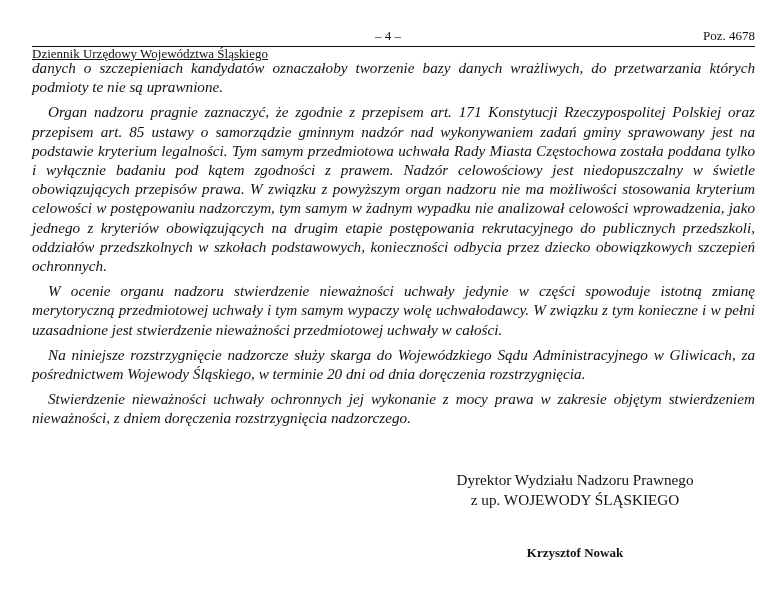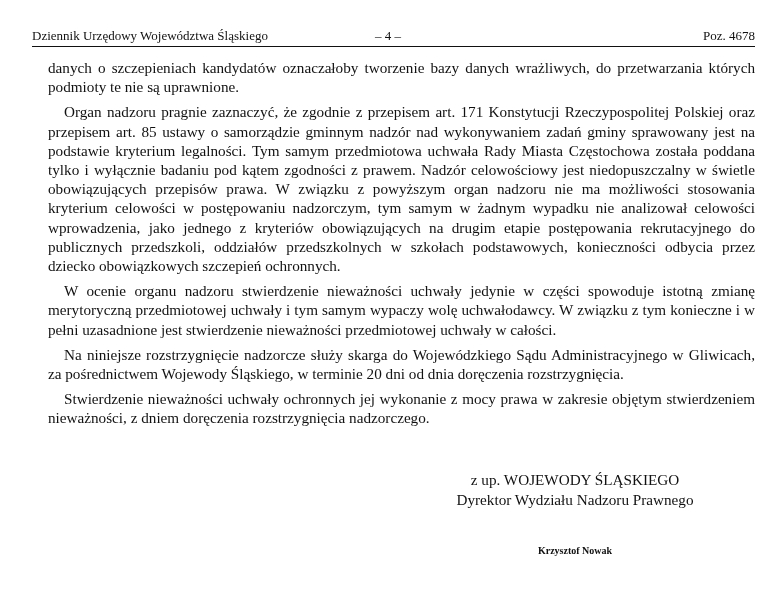--- a/index.html
+++ b/index.html
@@ -1,45 +1,45 @@
 <!DOCTYPE html>
 <html><head>
 <meta charset="utf-8">
 <style>
   html, body { margin: 0; padding: 0; background: #ffffff; }
   body { width: 784px; height: 591px; position: relative; overflow: hidden;
          font-family: "Liberation Serif", "DejaVu Serif", serif; color: #111; }
   .header { position: absolute; left: 32px; top: 26px; width: 723px; height: 20px;
             border-bottom: 1.5px solid #111; font-size: 13px; }
-  .header .left { position: absolute; left: 0; top: 2px; }
+  .header .left { position: absolute; left: 0; top: 20px; text-decoration: underline; }
   .header .center { position: absolute; left: 343px; top: 2px; }
   .header .right { position: absolute; right: 0; top: 2px; }
   .body { position: absolute; left: 32px; top: 58px; width: 723px; font-size: 15.2px;
           line-height: 19.2px; text-align: justify; }
-  .body p { margin: 0 0 6px 16px; text-indent: 0; }
+  .body p { margin: 0 0 6px 0; text-indent: 0; font-style: italic; }
   .body p.ind { text-indent: 16px; }
   .sig { position: absolute; left: 420px; width: 310px; text-align: center; font-size: 15.2px; line-height: 19.5px; }
   .sig1 { top: 470px; }
   .sig-name { position: absolute; left: 420px; width: 310px; top: 545px; text-align: center;
-              font-size: 10px; font-weight: bold; }
+              font-size: 13px; font-weight: bold; }
 </style>
 </head>
 <body>
 
 <div class="header">
   <span class="left">Dziennik Urzędowy Województwa Śląskiego</span>
   <span class="center">– 4 –</span>
   <span class="right">Poz. 4678</span>
 </div>
 
 <div class="body">
   <p>danych o szczepieniach kandydatów oznaczałoby tworzenie bazy danych wrażliwych, do przetwarzania których podmioty te nie są uprawnione.</p>
   <p class="ind">Organ nadzoru pragnie zaznaczyć, że zgodnie z przepisem art. 171 Konstytucji Rzeczypospolitej Polskiej oraz przepisem art. 85 ustawy o samorządzie gminnym nadzór nad wykonywaniem zadań gminy sprawowany jest na podstawie kryterium legalności. Tym samym przedmiotowa uchwała Rady Miasta Częstochowa została poddana tylko i wyłącznie badaniu pod kątem zgodności z prawem. Nadzór celowościowy jest niedopuszczalny w świetle obowiązujących przepisów prawa. W związku z powyższym organ nadzoru nie ma możliwości stosowania kryterium celowości w postępowaniu nadzorczym, tym samym w żadnym wypadku nie analizował celowości wprowadzenia, jako jednego z kryteriów obowiązujących na drugim etapie postępowania rekrutacyjnego do publicznych przedszkoli, oddziałów przedszkolnych w szkołach podstawowych, konieczności odbycia przez dziecko obowiązkowych szczepień ochronnych.</p>
   <p class="ind">W ocenie organu nadzoru stwierdzenie nieważności uchwały jedynie w części spowoduje istotną zmianę merytoryczną przedmiotowej uchwały i tym samym wypaczy wolę uchwałodawcy. W związku z tym konieczne i w pełni uzasadnione jest stwierdzenie nieważności przedmiotowej uchwały w całości.</p>
   <p class="ind">Na niniejsze rozstrzygnięcie nadzorcze służy skarga do Wojewódzkiego Sądu Administracyjnego w Gliwicach, za pośrednictwem Wojewody Śląskiego, w terminie 20 dni od dnia doręczenia rozstrzygnięcia.</p>
   <p class="ind">Stwierdzenie nieważności uchwały ochronnych jej wykonanie z mocy prawa w zakresie objętym stwierdzeniem nieważności, z dniem doręczenia rozstrzygnięcia nadzorczego.</p>
 </div>
 
 <div class="sig sig1">
+  <div>Dyrektor Wydziału Nadzoru Prawnego</div>
   <div>z up. WOJEWODY ŚLĄSKIEGO</div>
-  <div>Dyrektor Wydziału Nadzoru Prawnego</div>
 </div>
 <div class="sig-name">Krzysztof Nowak</div>
 
 </body></html>

